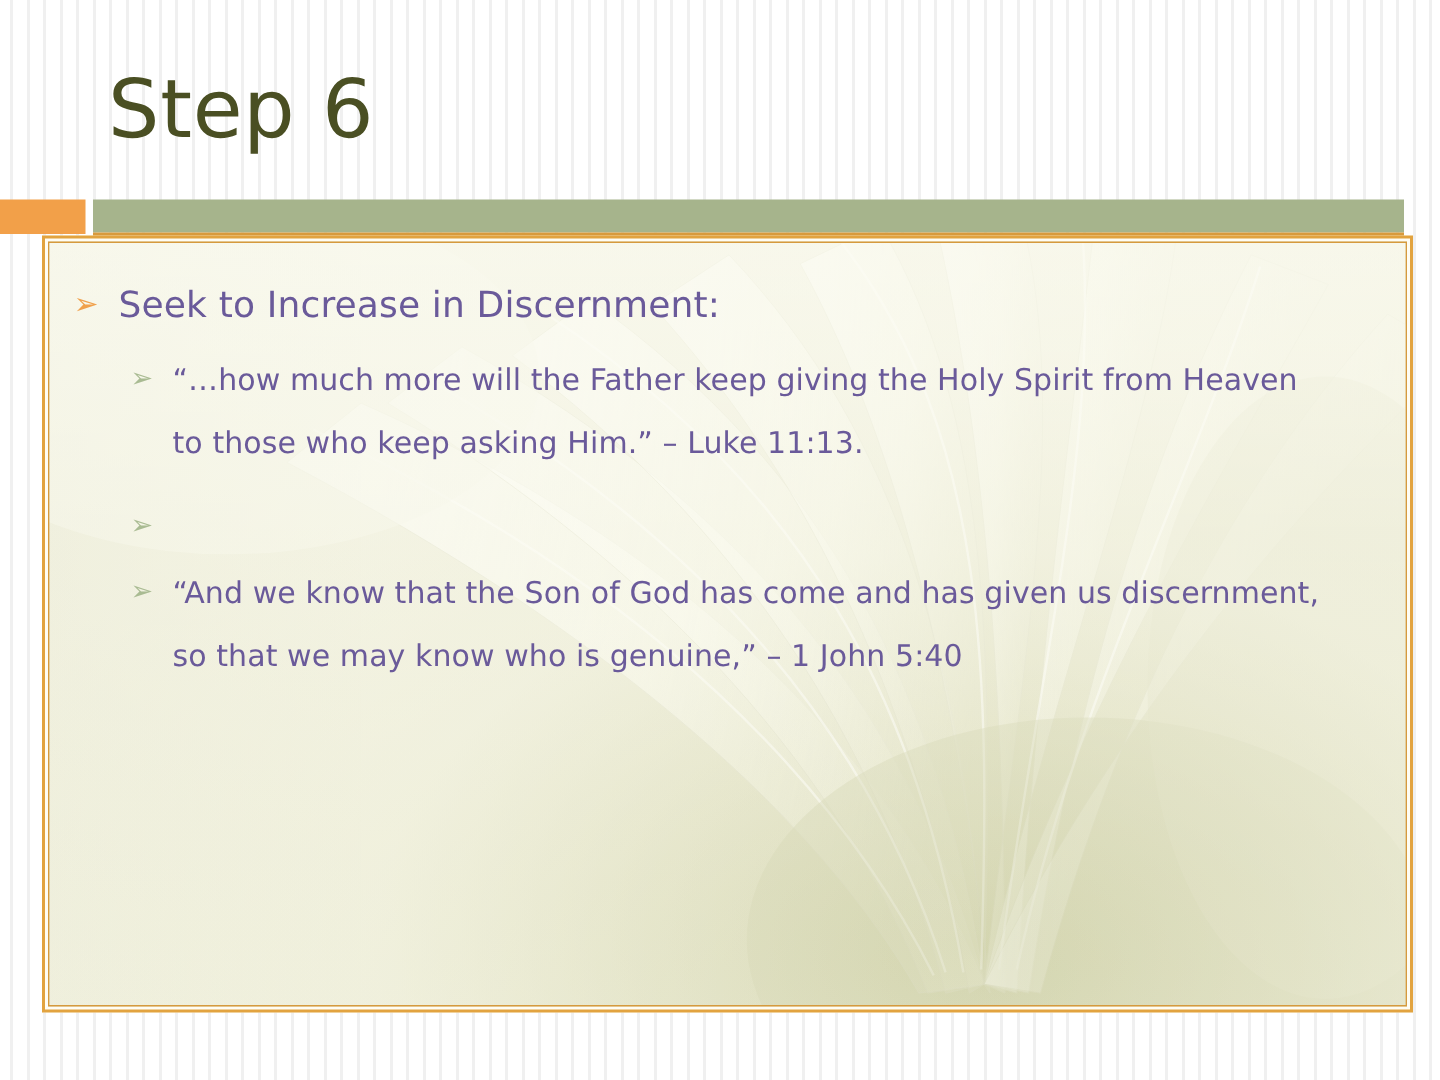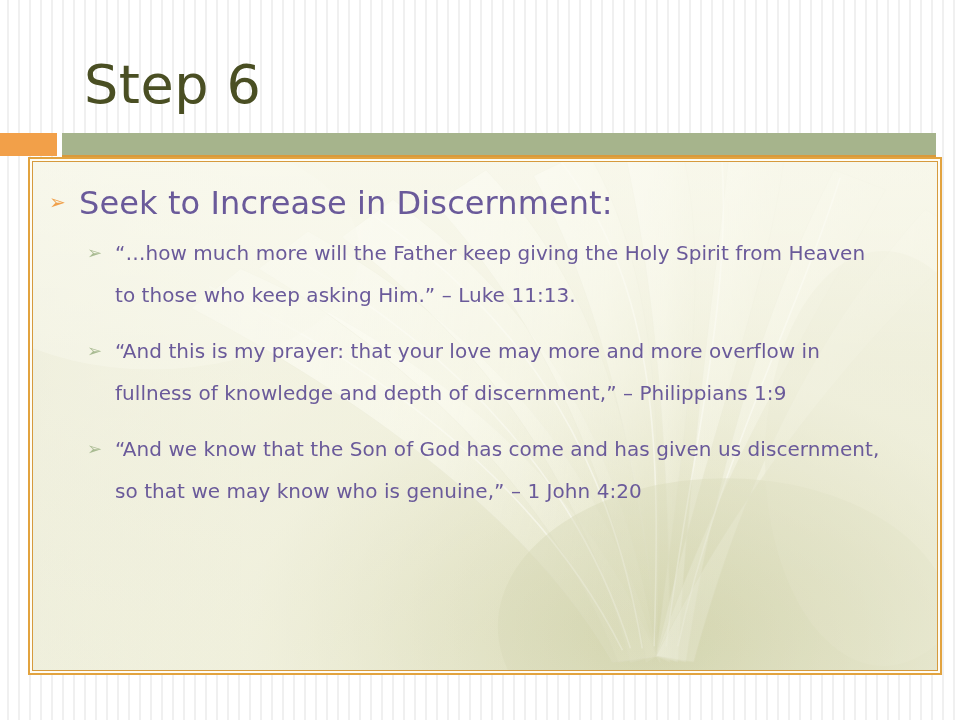--- a/index.html
+++ b/index.html
@@ -32,21 +32,21 @@
     position: absolute;
     left: 0;
     top: 34px;
     width: 960px;
     height: 92px;
   }
   #page-title {
     position: absolute;
     left: 68px;
     top: 0px;
-    margin: 16px;
+    margin: 4px;
     font-family: "DejaVu Sans", sans-serif;
     font-weight: 400;
     font-size: 54px;
     line-height: 70px;
     letter-spacing: 0.5px;
     color: #4a4f23;
     white-space: nowrap;
   }
 
   
@@ -150,21 +150,21 @@
   .lvl1 {
     margin: 0 0 8px 0;
   }
   .lvl1 .bullet-glyph {
     color: #f0a04b;
     font-size: 20px;
     width: 30px;
     padding-top: 10px;
   }
   .lvl1 .bullet-text {
-    font-size: 32px;
+    font-size: 24px;
     line-height: 42px;
     letter-spacing: 0.1px;
   }
 
   
   .lvl2 {
     margin: 0 0 14px 0;
     padding-left: 38px;
   }
   .lvl2 .bullet-glyph {
@@ -261,25 +261,24 @@
           <span class="bullet-text">Seek to Increase in Discernment:</span>
         </div>
 
         <div class="bullet-row lvl2">
           <span class="bullet-glyph">➢</span>
           <span class="bullet-text">“…how much more will the Father keep giving the Holy Spirit from Heaven to those who keep asking Him.” – Luke 11:13.</span>
         </div>
 
         <div class="bullet-row lvl2">
           <span class="bullet-glyph">➢</span>
-          <span class="bullet-text">“And this is my prayer: that your love may more and more overflow in fullness of knowledge and depth of discernment,” – Philippians 1:9</span>
         </div>
 
         <div class="bullet-row lvl2">
           <span class="bullet-glyph">➢</span>
-          <span class="bullet-text">“And we know that the Son of God has come and has given us discernment, so that we may know who is genuine,” – 1 John 4:20</span>
+          <span class="bullet-text">“And we know that the Son of God has come and has given us discernment, so that we may know who is genuine,” – 1 John 5:40</span>
         </div>
 
       </div>
     </div>
   </div>
 
 </div>
 
 </body></html>

